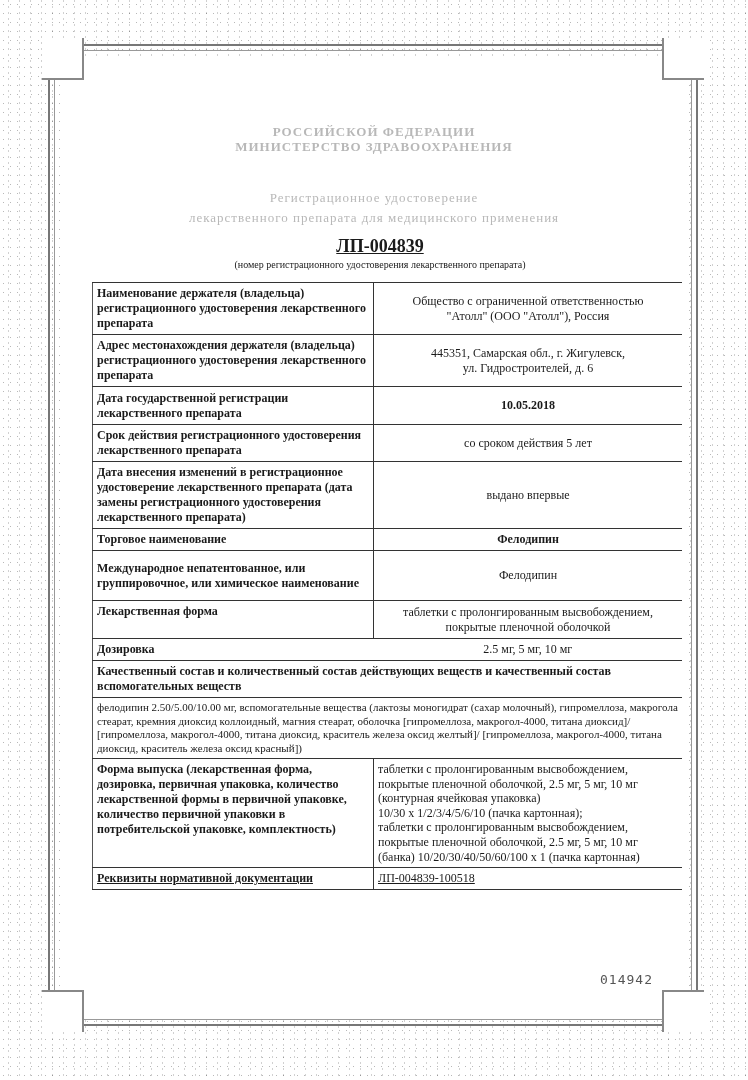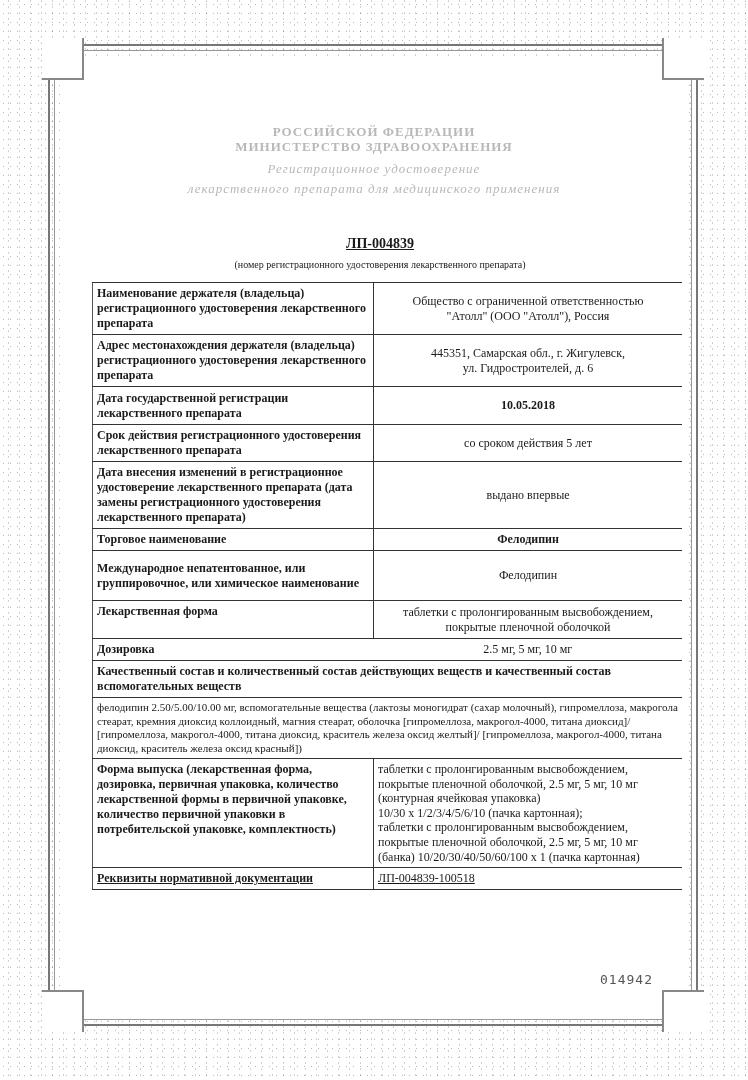--- a/index.html
+++ b/index.html
@@ -37,25 +37,25 @@
   .corner.tl { left: 42px; top: 38px; border-right: 2px solid #888; border-bottom: 2px solid #888; }
   .corner.tr { right: 44px; top: 38px; border-left: 2px solid #888; border-bottom: 2px solid #888; }
   .corner.bl { left: 42px; bottom: 48px; border-right: 2px solid #888; border-top: 2px solid #888; }
   .corner.br { right: 44px; bottom: 48px; border-left: 2px solid #888; border-top: 2px solid #888; }
 
   .header {
     position: absolute; left: 70px; width: 608px; text-align: center;
     color: #b8b8b8; letter-spacing: 1px;
   }
   .ministry { top: 124px; font-size: 13px; line-height: 15px; font-weight: bold; }
-  .doc-title { top: 159px; font-size: 13px; line-height: 20px; font-style: italic; }
+  .doc-title { top: 188px; font-size: 13px; line-height: 20px; }
 
   .regno {
     position: absolute; left: 90px; width: 580px; top: 236px; text-align: center;
-    font-size: 14px; font-weight: bold; text-decoration: underline;
+    font-size: 18px; font-weight: bold; text-decoration: underline;
   }
   .regno-caption {
     position: absolute; left: 90px; width: 580px; top: 259px; text-align: center;
     font-size: 10px;
   }
 
   table.info {
     position: absolute; left: 92px; top: 282px; width: 590px;
     border-collapse: collapse; font-size: 12px; line-height: 15px;
   }

